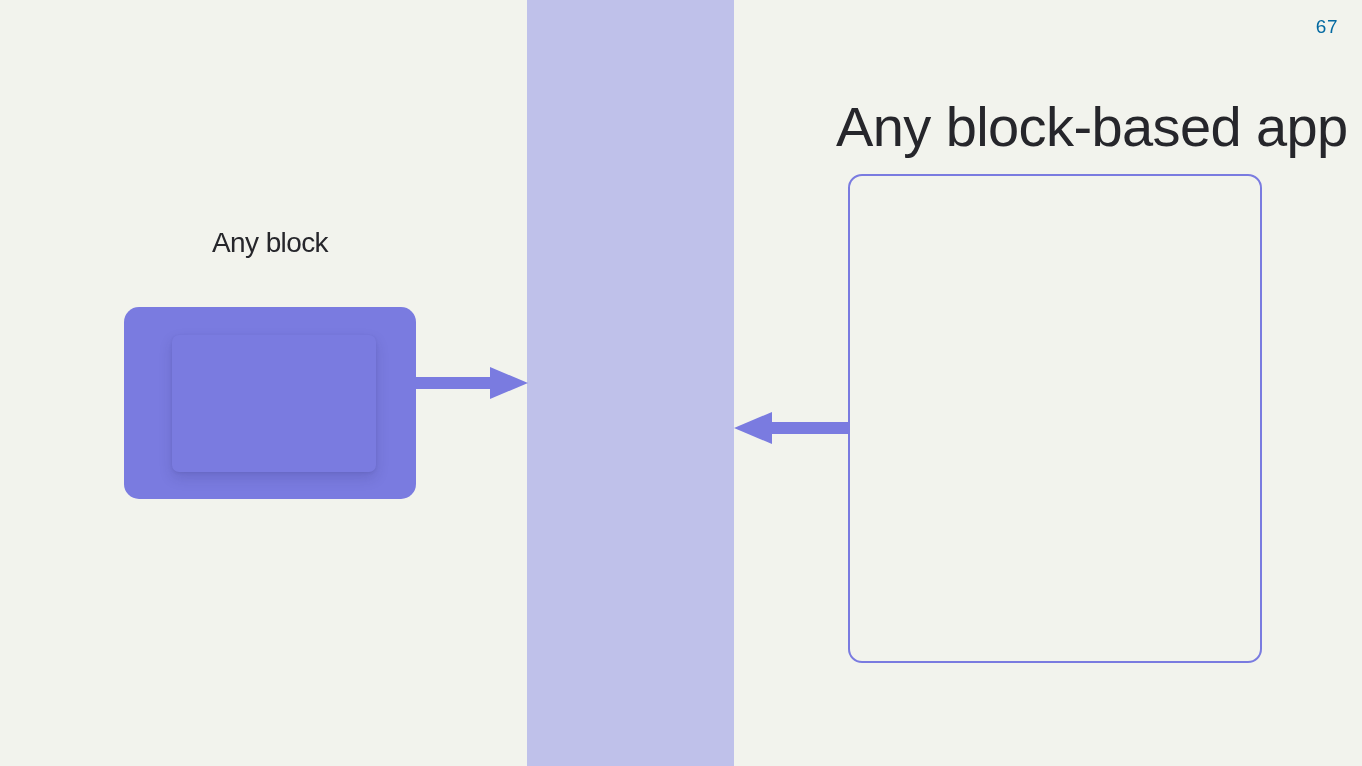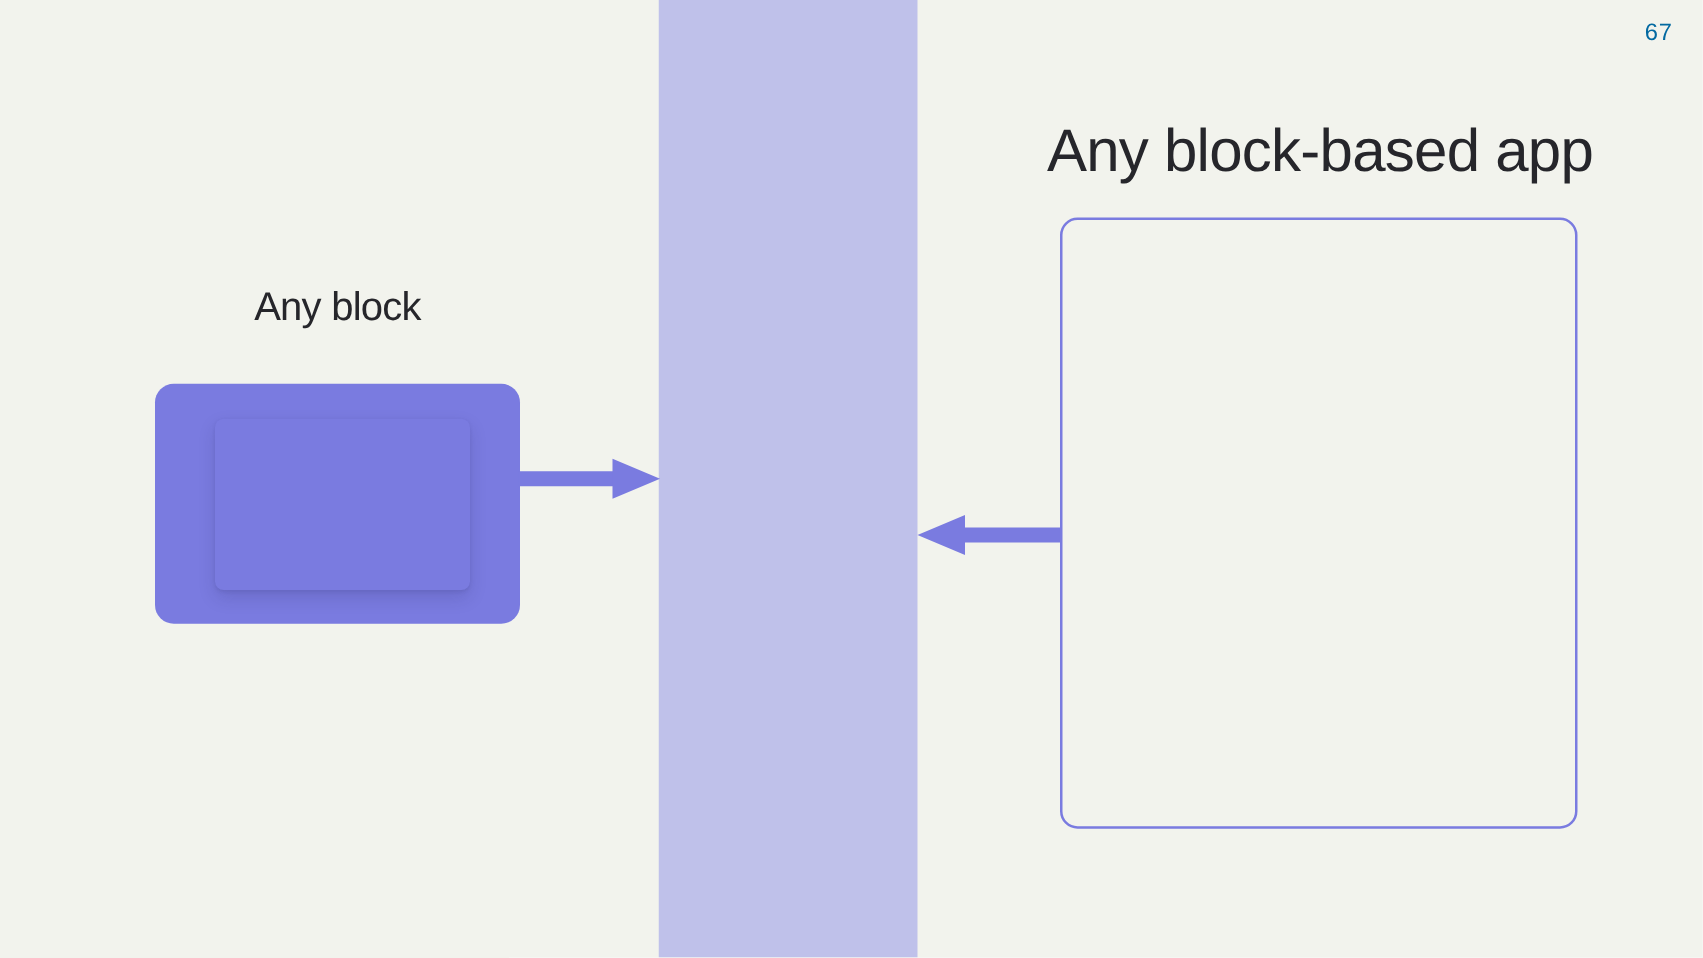--- a/index.html
+++ b/index.html
@@ -51,21 +51,21 @@
     left: 124px;
     top: 228px;
     width: 292px;
   }
   .left-group .caption {
     position: absolute;
     left: 40px;
     top: 0;
     width: 212px;
     text-align: center;
-    font-size: 32px;
+    font-size: 28px;
     font-weight: 400;
     color: #26262b;
     letter-spacing: -0.6px;
     line-height: 1.1;
     white-space: nowrap;
   }
 
   .block-card {
     position: absolute;
     left: 0;
@@ -145,21 +145,21 @@
     left: 848px;
     top: 96px;
     width: 418px;
   }
   .right-group .caption {
     position: absolute;
     left: -12px;
     top: 0;
     width: 440px;
     text-align: center;
-    font-size: 48px;
+    font-size: 56px;
     font-weight: 400;
     color: #26262b;
     letter-spacing: -0.6px;
     line-height: 1.1;
     white-space: nowrap;
   }
   .app-frame {
     position: absolute;
     left: 0;
     top: 78px;

